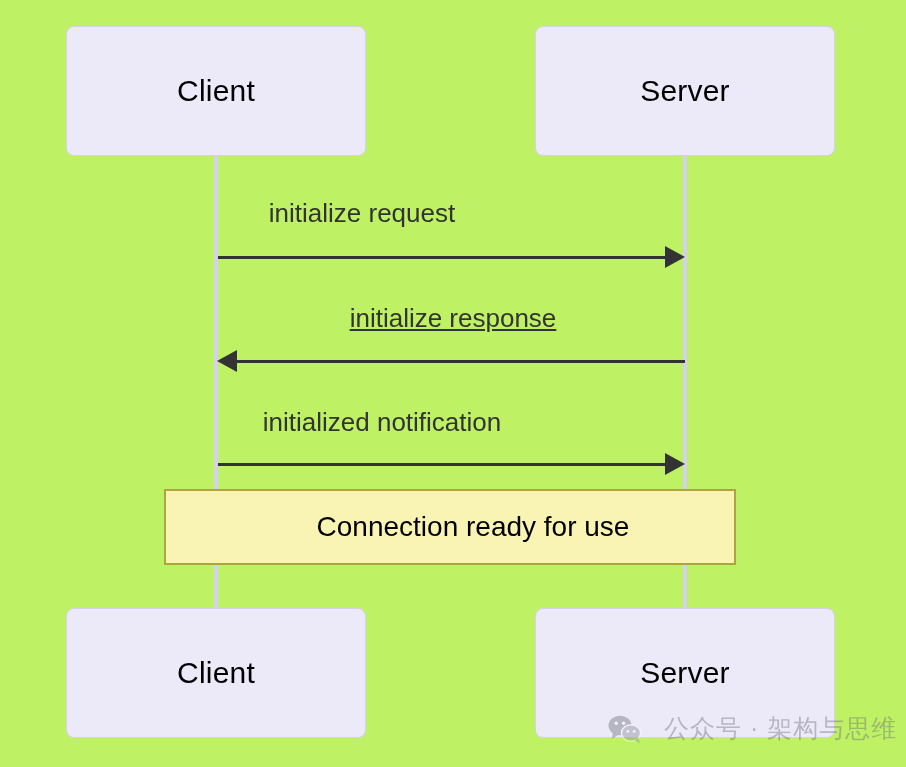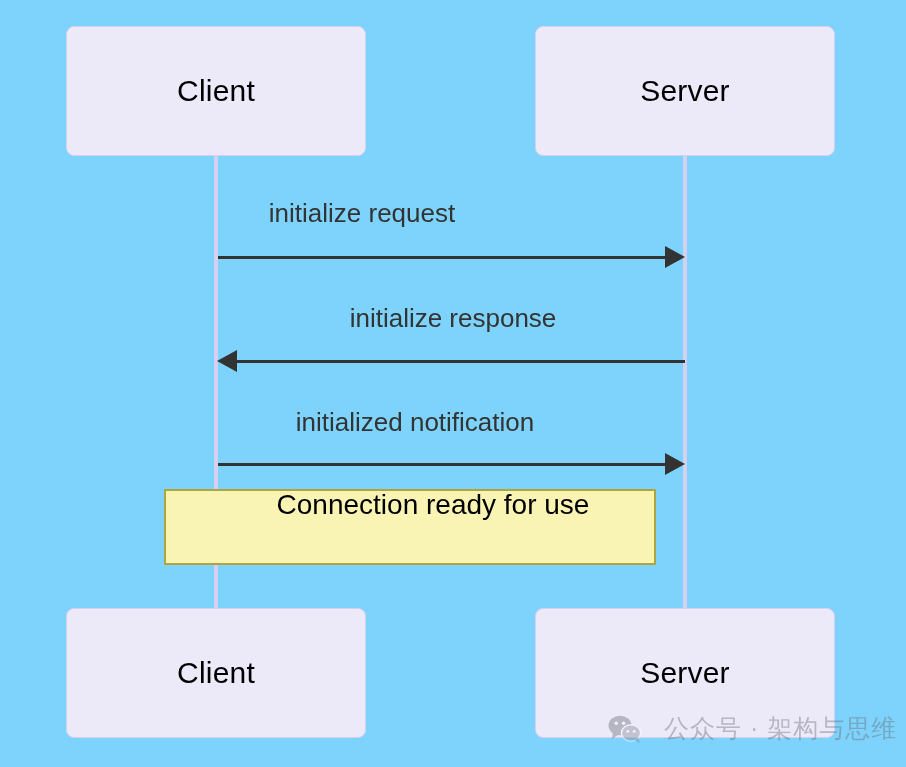--- a/index.html
+++ b/index.html
@@ -7,21 +7,21 @@
     padding: 0;
     background: #ffffff;
   }
   body {
     font-family: "Liberation Sans", sans-serif;
   }
   #canvas {
     position: relative;
     width: 906px;
     height: 767px;
-    background: #7dd3fc;
+    background: #bef264;
     overflow: hidden;
   }
 
   
   .participant {
     position: absolute;
     width: 300px;
     height: 130px;
     background: #ECEAF9;
     border: 1.6px solid #D5CFF0;
@@ -88,37 +88,37 @@
     position: absolute;
     font-size: 26px;
     color: #333333;
     text-align: center;
     white-space: nowrap;
     z-index: 3;
     line-height: 1;
   }
   #message-label-1 { left: 0;   top: 200px; width: 734px; }
   #message-label-2 { left: 0;   top: 305px; width: 906px; }
-  #message-label-3 { left: 0;   top: 409px; width: 780px; margin-left: 33px; }
+  #message-label-3 { left: 0;   top: 409px; width: 780px; }
   #message-label-1 > span { position: relative; left: -5px; }
-  #message-label-2 > span { position: relative; left: 0px; }
+  #message-label-2 > span { position: relative; left: 0px; text-decoration: underline; }
   #message-label-3 > span { position: relative; left: -8px; }
 
   
   #note-connection-ready {
     position: absolute;
     left: 164px;
     top: 489px;
-    width: 492px;
+    width: 572px;
     height: 76px;
     background: #FAF4B4;
     border: 2.4px solid #AFA53F;
     box-sizing: border-box;
     display: flex;
-    align-items: flex-start;
+    align-items: center;
     justify-content: center;
     z-index: 5;
     padding-left: 46px;
   }
   #note-connection-ready .note-text {
     font-size: 28px;
     color: #000000;
     line-height: 1;
   }
 

